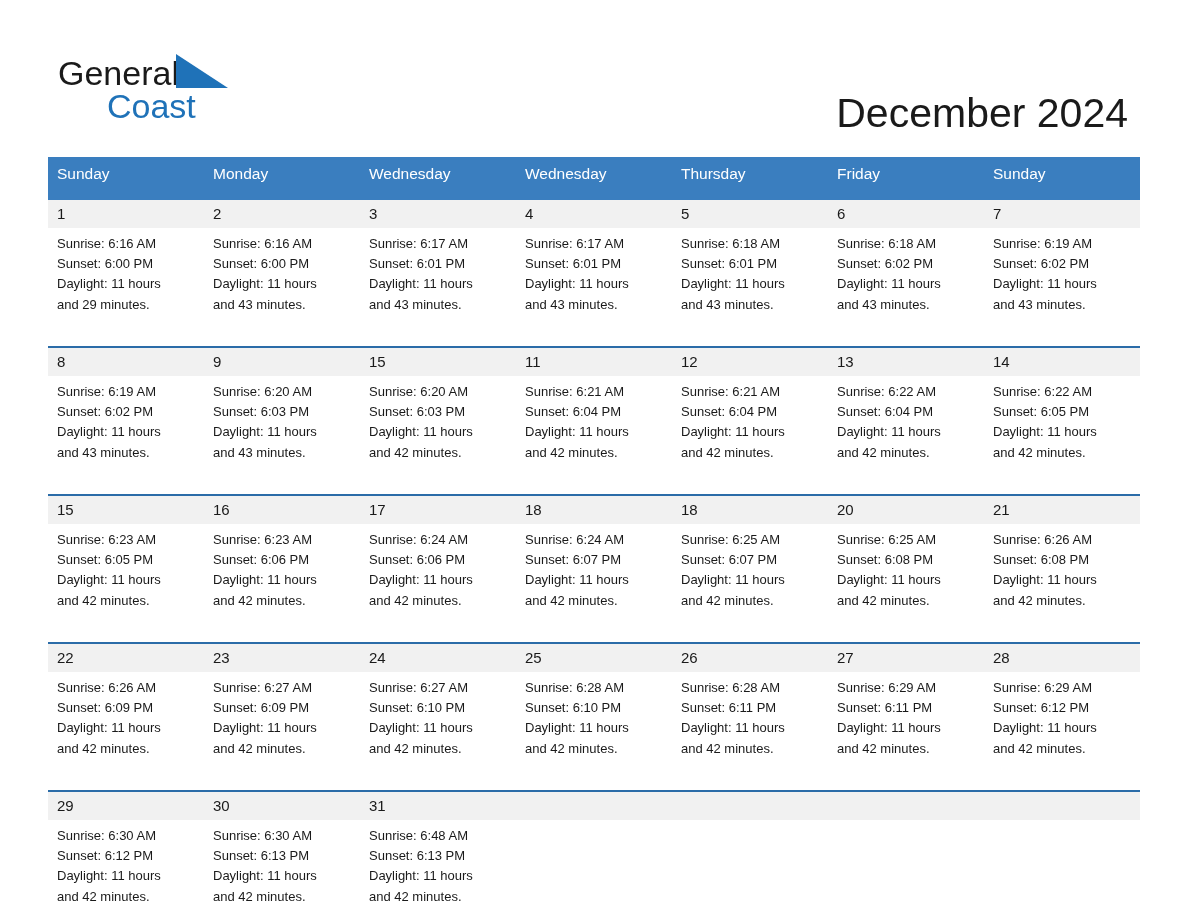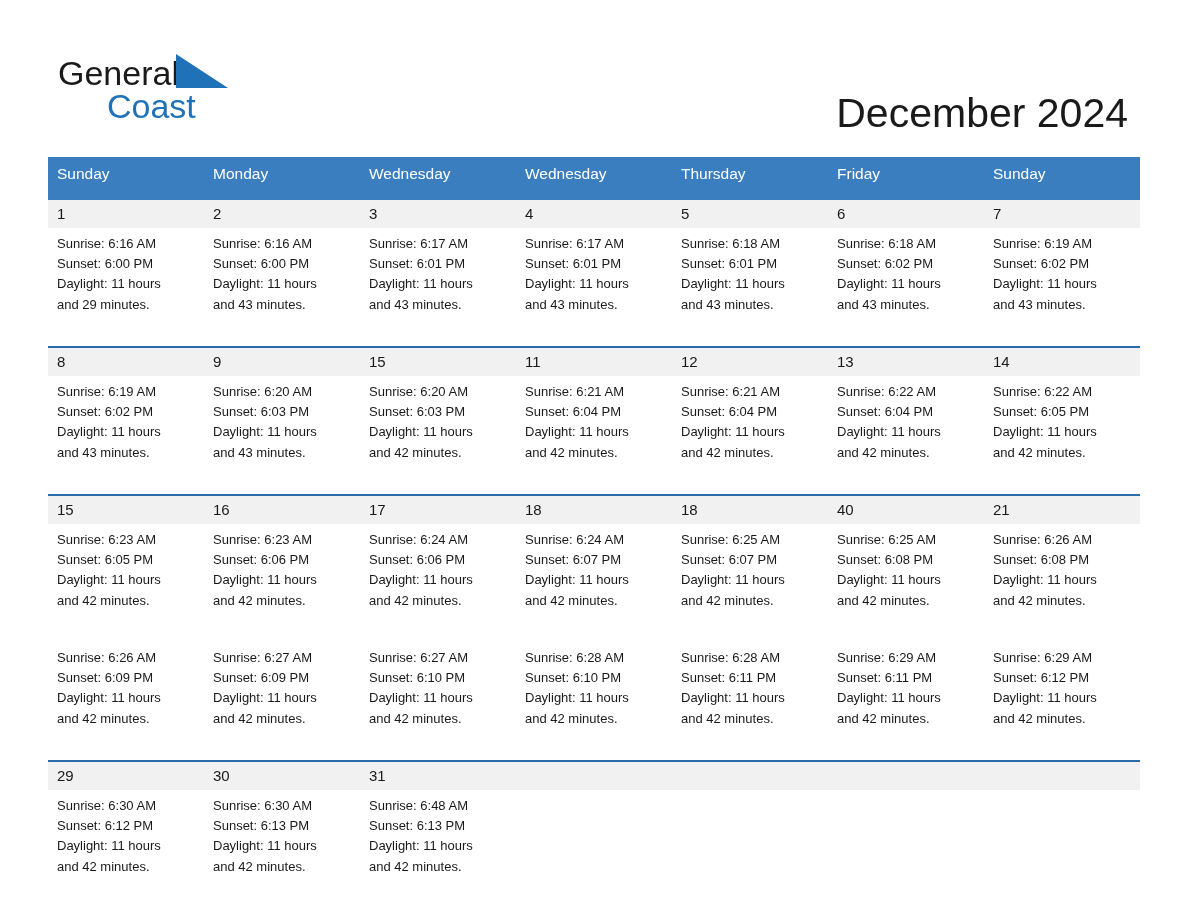--- a/index.html
+++ b/index.html
@@ -287,21 +287,21 @@
           <div class="line">and 42 minutes.</div>
         </td>
       </tr>
 
       <tr>
         <td class="date-cell">15</td>
         <td class="date-cell">16</td>
         <td class="date-cell">17</td>
         <td class="date-cell">18</td>
         <td class="date-cell">18</td>
-        <td class="date-cell">40</td>
+        <td class="date-cell">20</td>
         <td class="date-cell">21</td>
       </tr>
       <tr>
         <td class="info-cell">
           <div class="line">Sunrise: 6:23 AM</div>
           <div class="line">Sunset: 6:05 PM</div>
           <div class="line">Daylight: 11 hours</div>
           <div class="line">and 42 minutes.</div>
         </td>
         <td class="info-cell">
@@ -335,20 +335,29 @@
           <div class="line">and 42 minutes.</div>
         </td>
         <td class="info-cell">
           <div class="line">Sunrise: 6:26 AM</div>
           <div class="line">Sunset: 6:08 PM</div>
           <div class="line">Daylight: 11 hours</div>
           <div class="line">and 42 minutes.</div>
         </td>
       </tr>
 
+      <tr>
+        <td class="date-cell">22</td>
+        <td class="date-cell">23</td>
+        <td class="date-cell">24</td>
+        <td class="date-cell">25</td>
+        <td class="date-cell">26</td>
+        <td class="date-cell">27</td>
+        <td class="date-cell">28</td>
+      </tr>
       <tr>
         <td class="info-cell">
           <div class="line">Sunrise: 6:26 AM</div>
           <div class="line">Sunset: 6:09 PM</div>
           <div class="line">Daylight: 11 hours</div>
           <div class="line">and 42 minutes.</div>
         </td>
         <td class="info-cell">
           <div class="line">Sunrise: 6:27 AM</div>
           <div class="line">Sunset: 6:09 PM</div>

